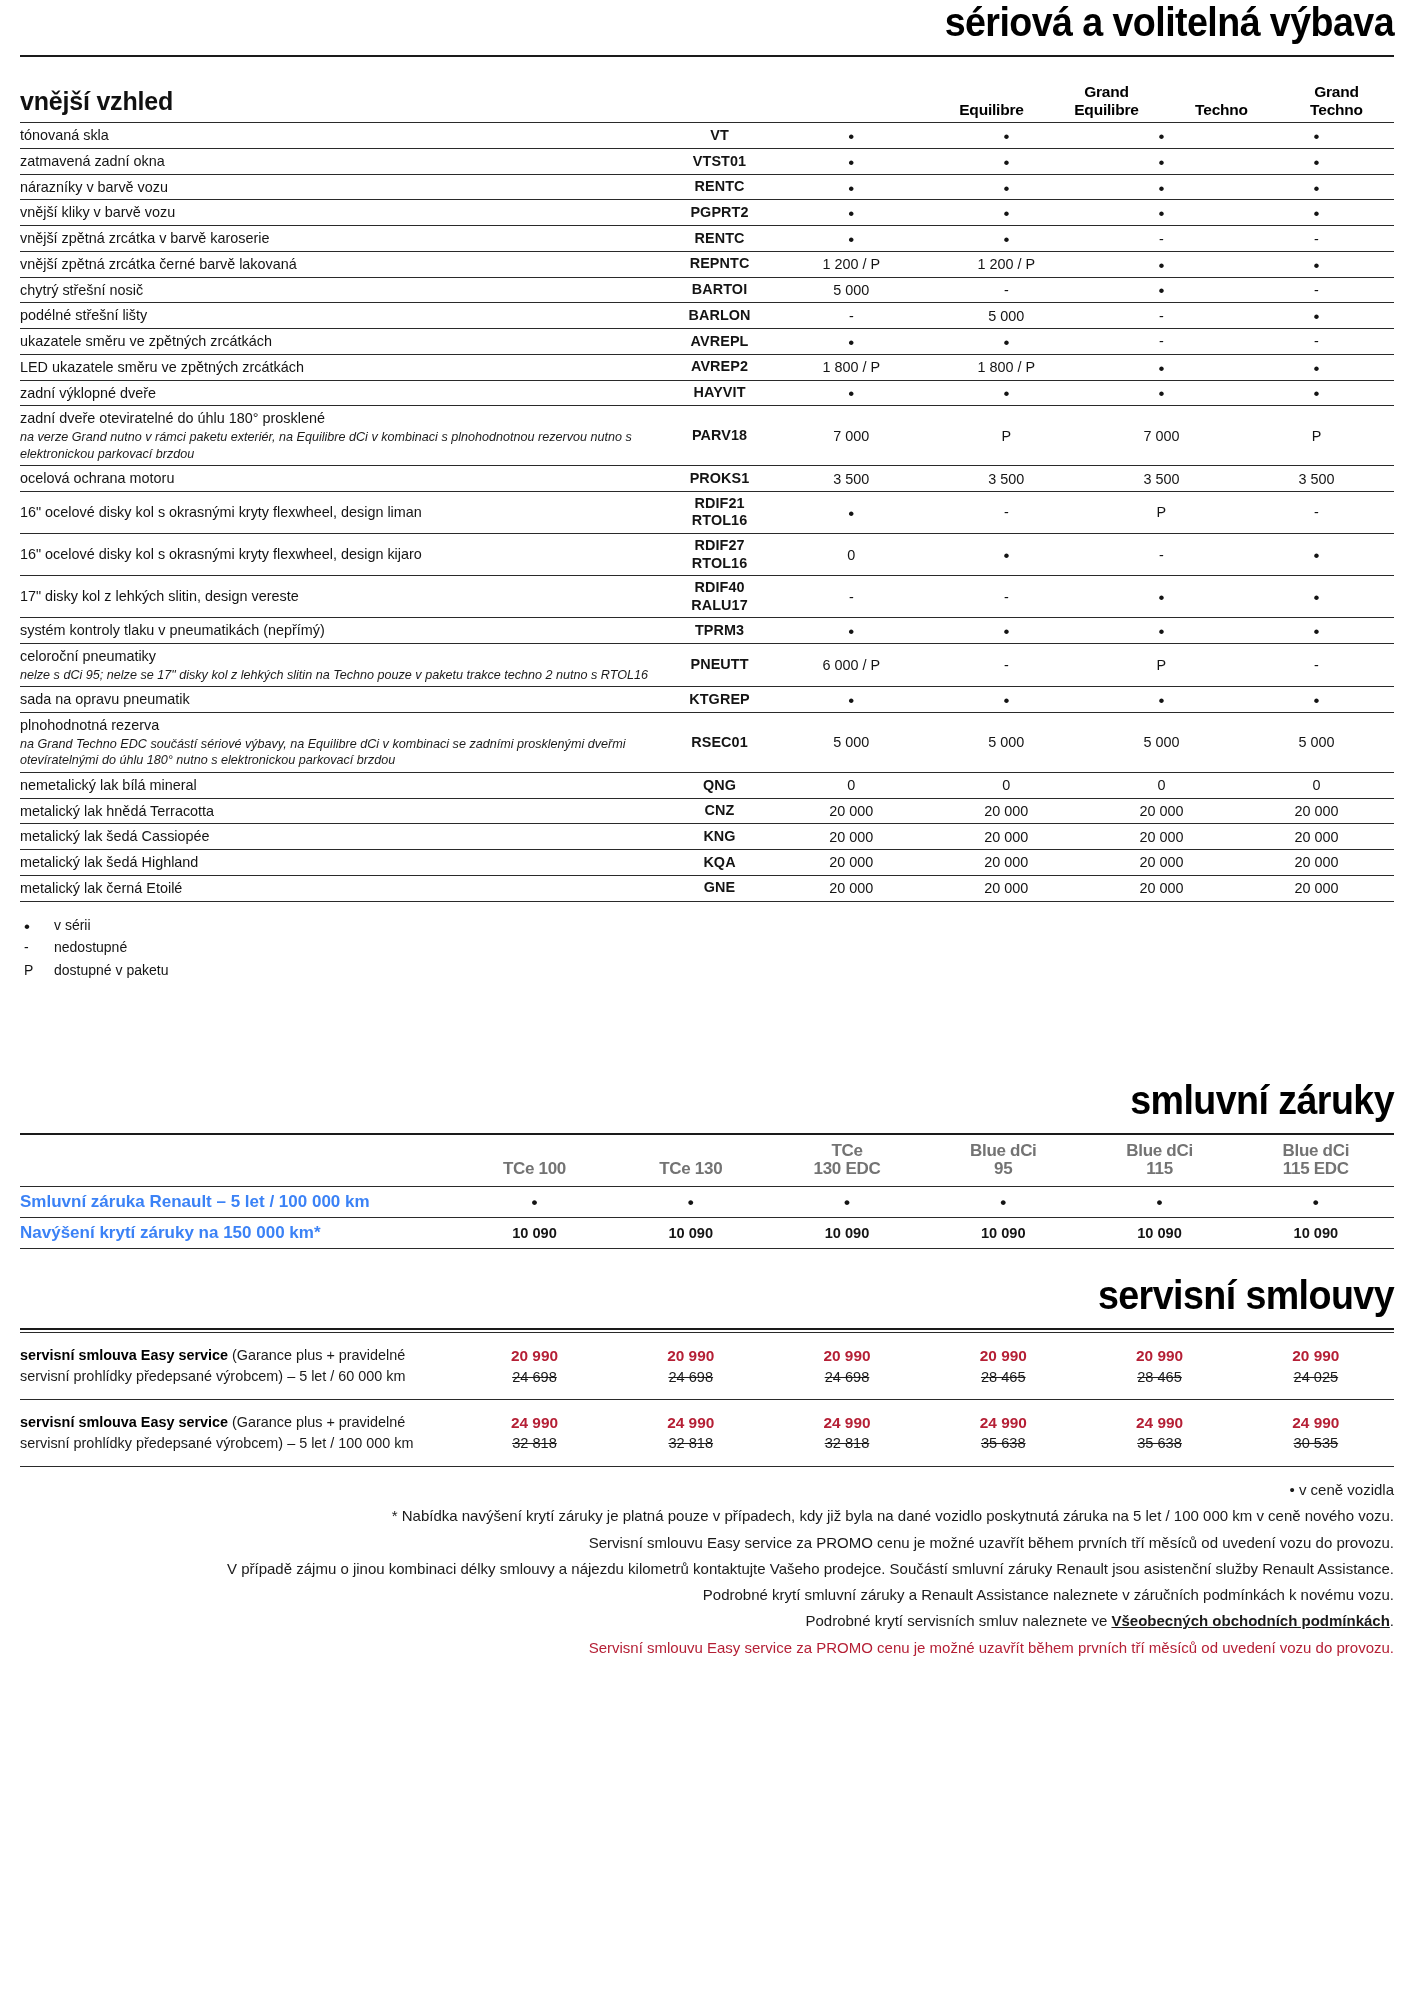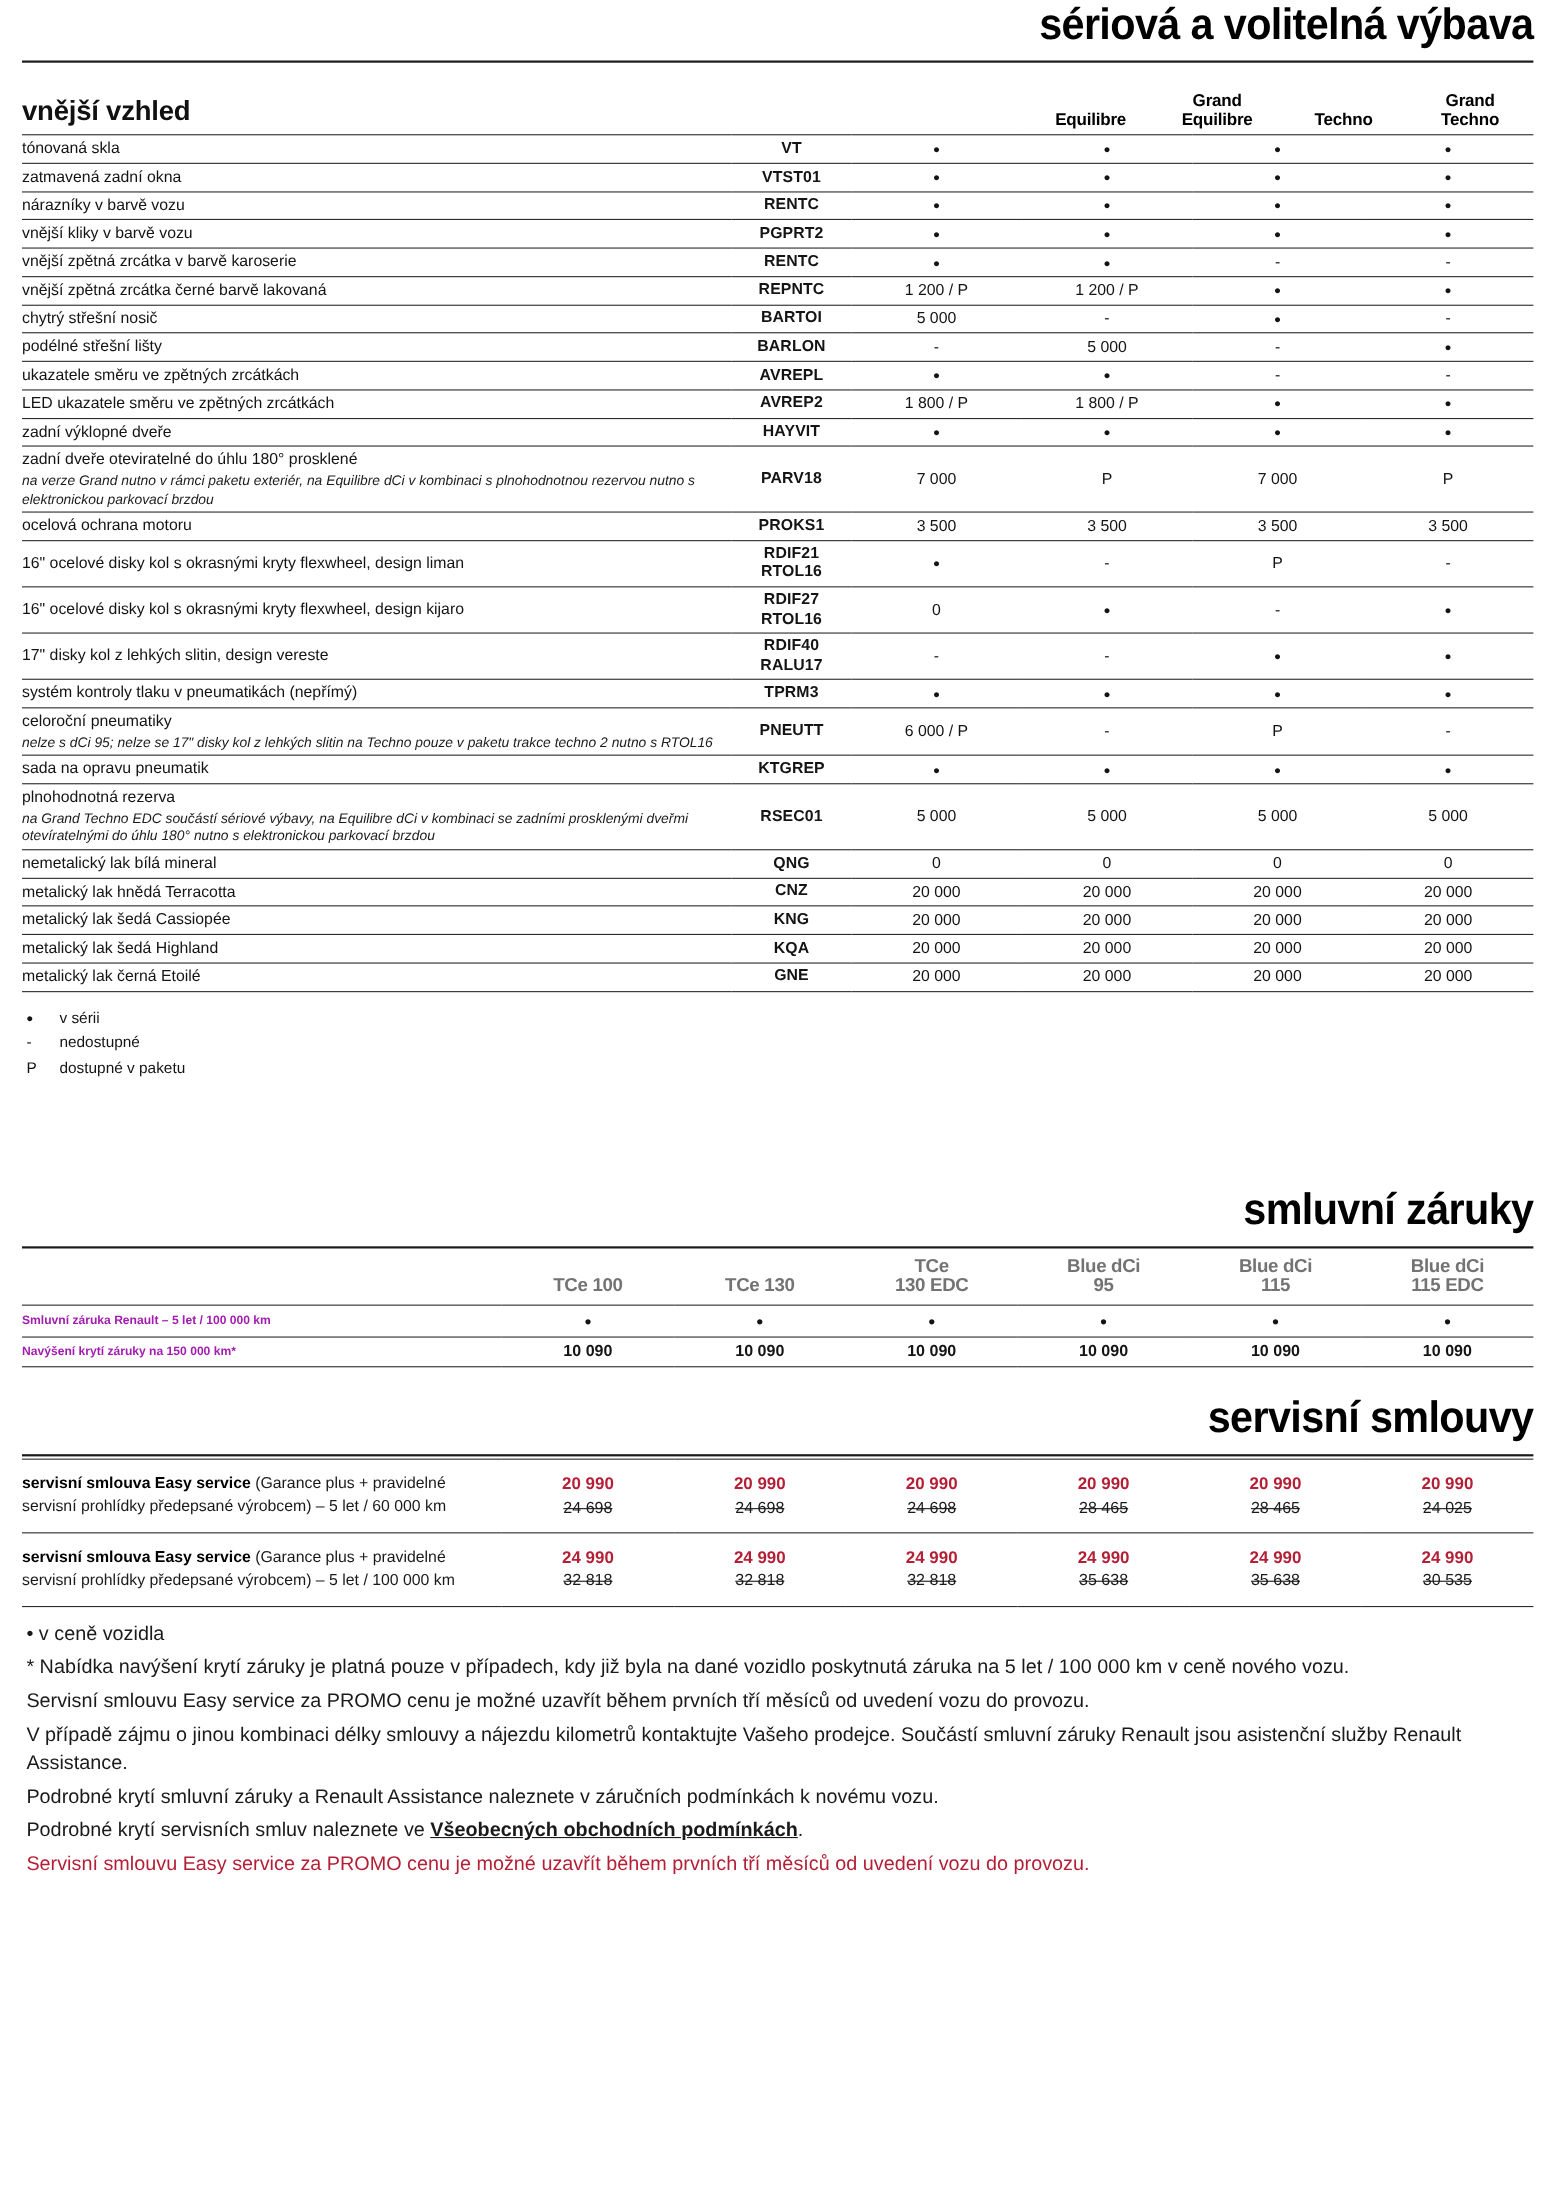--- a/index.html
+++ b/index.html
@@ -140,24 +140,24 @@
     vertical-align: bottom;
     padding-bottom: 7px;
     letter-spacing: -0.3px;
   }
   table.war th.wblank { border: 0; }
   tr.war-row td {
     border-top: 1.6px solid #2a2a2a;
     border-bottom: 1.6px solid #2a2a2a;
   }
   td.war-label {
-    font-size: 11px;
+    font-size: 17px;
     font-weight: 700;
     padding-left: 12px;
-    color: #a21caf;
+    color: #3b82f6;
   }
   td.war-val {
     text-align: center;
     font-size: 14.6px;
     font-weight: 700;
   }
 
   col.w-label { width: 430px; }
   col.w-v { width: 154px; }
 
@@ -193,23 +193,24 @@
     color: #1a1a1a;
     display: block;
     text-decoration: line-through;
     text-decoration-thickness: 1.4px;
   }
 
   
   .foot { margin-top: 12px; padding-left: 4px; }
   .foot p {
     margin: 0 0 5px 0;
-    font-size: 18px;
+    font-size: 15px;
     line-height: 1.42;
     color: #1a1a1a;
+    text-align: right;
   }
   .foot p.red { color: #b51f35; }
   .foot u.strong { font-weight: 700; text-decoration: underline; }
 </style>
 </head>
 <body>
 
 <div class="page">
 
   <div>

